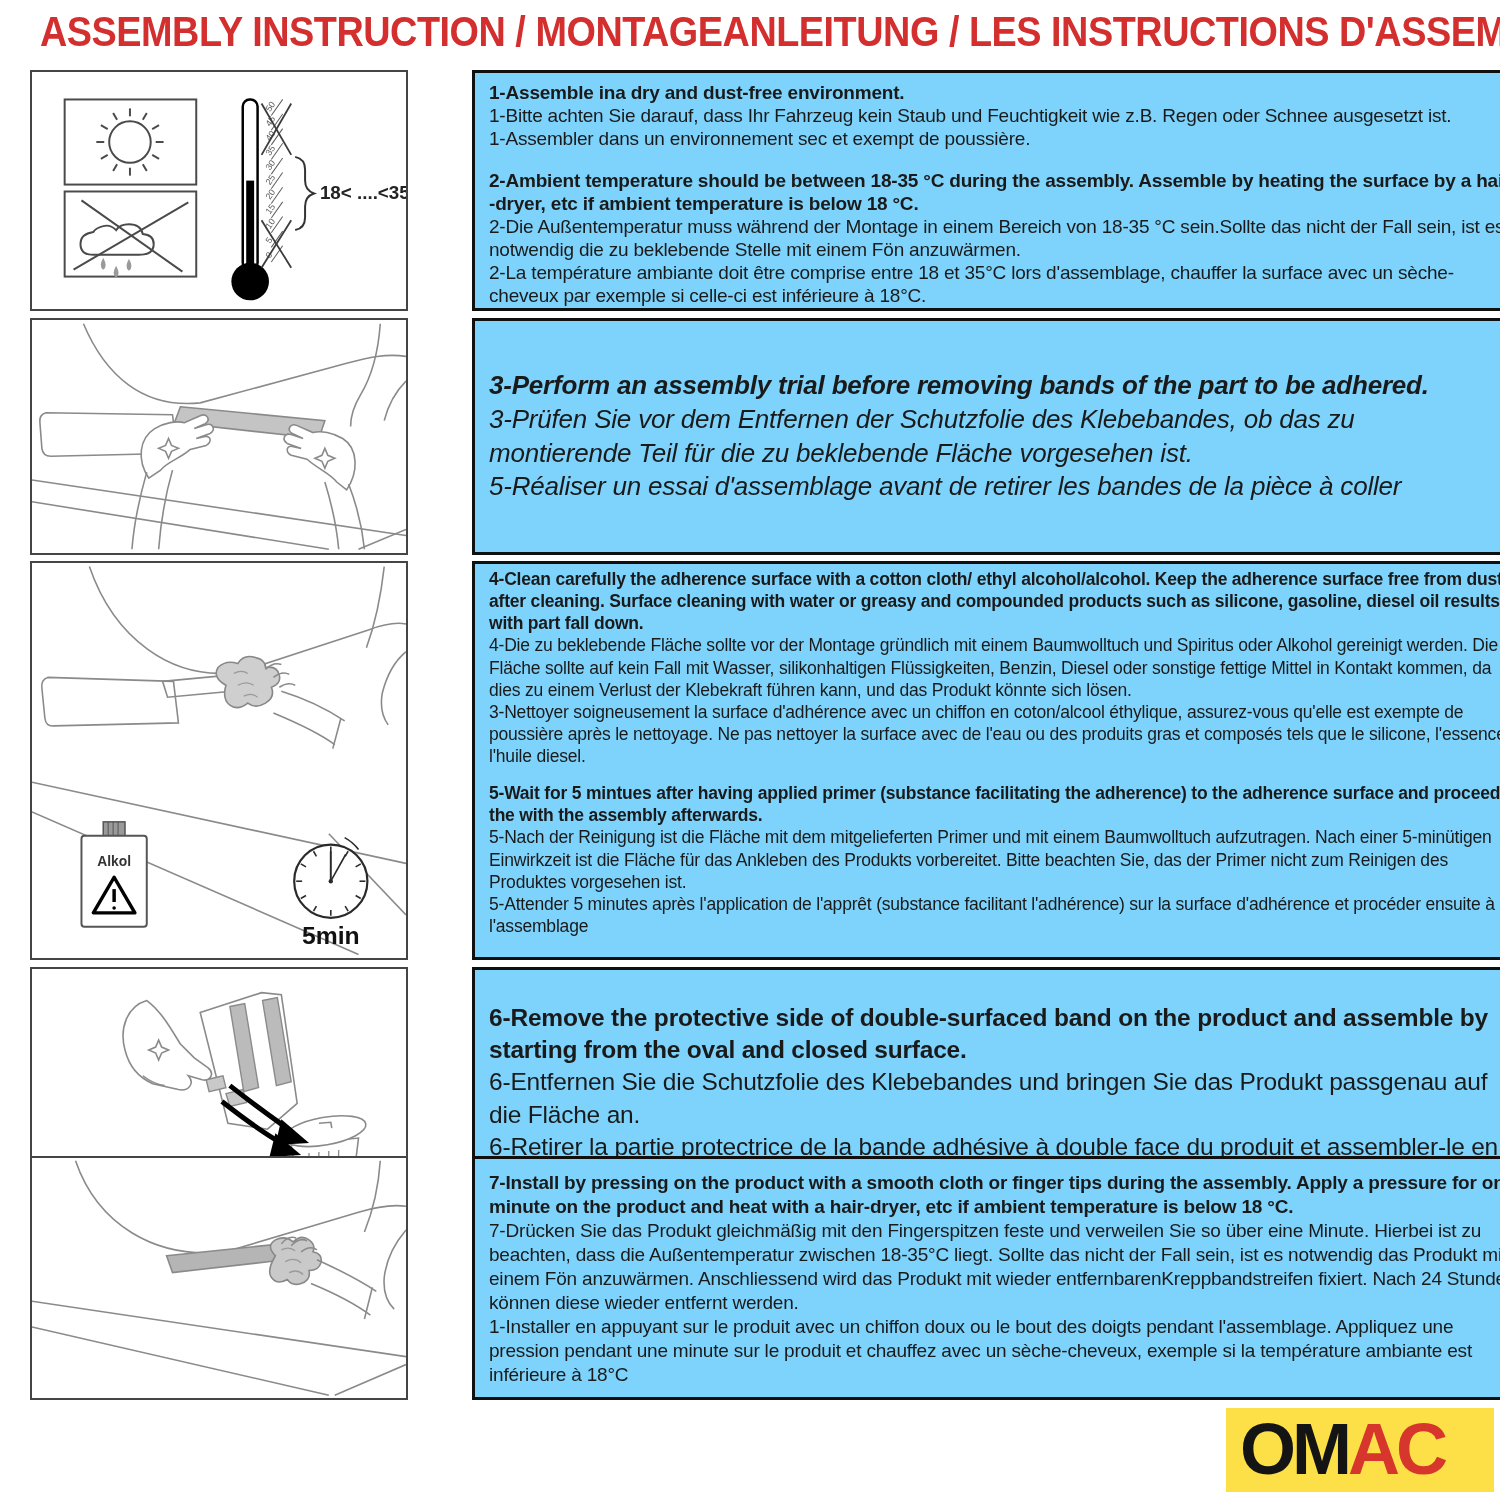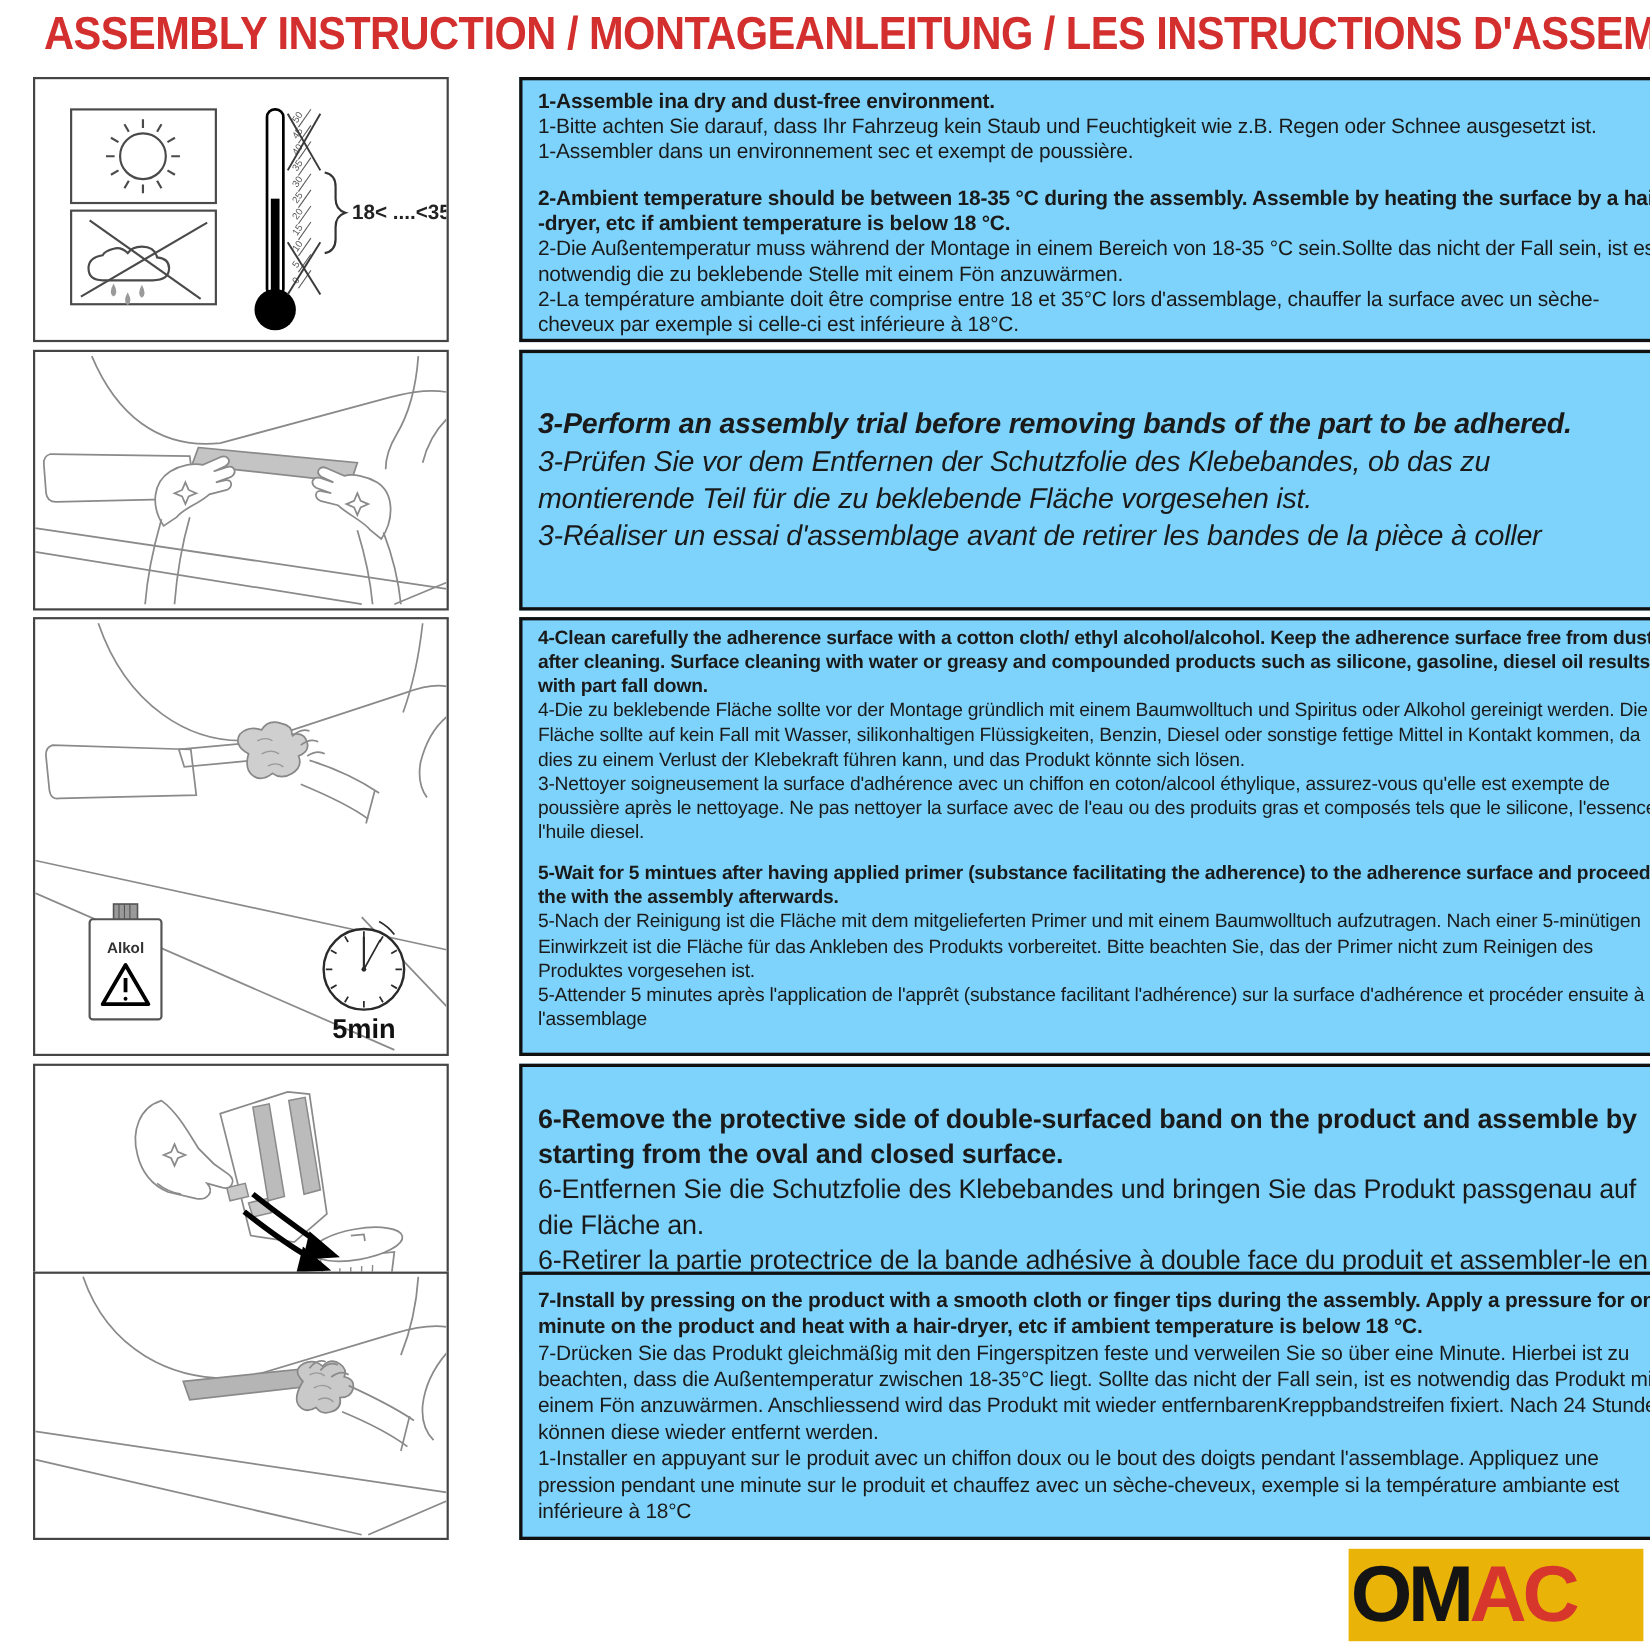--- a/index.html
+++ b/index.html
@@ -18,22 +18,22 @@
   .b{font-weight:bold;}
   .t-s{font-size:19px;line-height:1.22;}
   .t-m{font-size:17.5px;line-height:1.265;padding-top:4px;}
   .t-l{font-size:26px;line-height:1.3;display:flex;flex-direction:column;justify-content:center;font-style:italic;}
   .t-xl{font-size:24.5px;line-height:1.31;display:flex;flex-direction:column;justify-content:center;}
   .t-5{font-size:19px;line-height:1.26;padding-top:12px;}
   .gap{height:18px;}
   .gap-s{height:15px;}
   .t-l p{max-width:1010px;}
   .t-xl p{max-width:1016px;}
-  .logo{position:absolute;left:1226px;top:1408px;width:268px;height:84px;background:#eab308;
-        display:flex;align-items:center;z-index:6;}
+  .logo{position:absolute;left:1226px;top:1408px;width:268px;height:84px;background:#fde047;
+        display:flex;align-items:center;justify-content:flex-end;z-index:6;}
   .logo svg{display:block;}
   text{font-family:"Liberation Sans","DejaVu Sans",sans-serif;}
 </style>
 </head>
 <body>
 
 <div class="page">
 
   <div class="title">ASSEMBLY INSTRUCTION / MONTAGEANLEITUNG / LES INSTRUCTIONS D'ASSEMBLAGE</div>
 
@@ -162,21 +162,21 @@
           <path d="M318,168 C330,150 330,126 314,116 C304,110 292,108 284,110 L268,103 C261,100 257,107 263,111 L274,116 L262,112 C255,110 252,117 258,121 L272,126 L263,124 C257,123 256,130 262,133 L278,137 C288,146 302,152 308,160 Z"></path>
           <path d="M296,126 l3,7 7,3 -7,3 -3,7 -3,-7 -7,-3 7,-3 z" fill="none"></path>
           <path d="M320,162 C330,188 334,208 336,228" fill="none"></path>
           <path d="M296,160 C304,186 308,206 310,228" fill="none"></path>
         </g>
       </svg>
     </div>
     <div class="textbox t-l">
       <p class="b">3-Perform an assembly trial before removing bands of the part to be adhered.</p>
       <p>3-Prüfen Sie vor dem Entfernen der Schutzfolie des Klebebandes, ob das zu montierende Teil für die zu beklebende Fläche vorgesehen ist.</p>
-      <p>3-Réaliser un essai d'assemblage avant de retirer les bandes de la pièce à coller</p>
+      <p>5-Réaliser un essai d'assemblage avant de retirer les bandes de la pièce à coller</p>
     </div>
   </div>
 
   <div class="row" style="top:561px;height:399px;">
     <div class="imgbox">
       <svg viewBox="0 0 378 392">
         <g fill="none" stroke="#8a8a8a" stroke-width="1.6">
           <path d="M58,0 C82,70 140,118 212,106 L340,64 C356,58 368,56 378,58"></path>
           <path d="M356,0 C352,36 346,60 338,82"></path>
           <path d="M378,86 C366,96 358,112 354,128 C352,140 354,152 360,160"></path>

